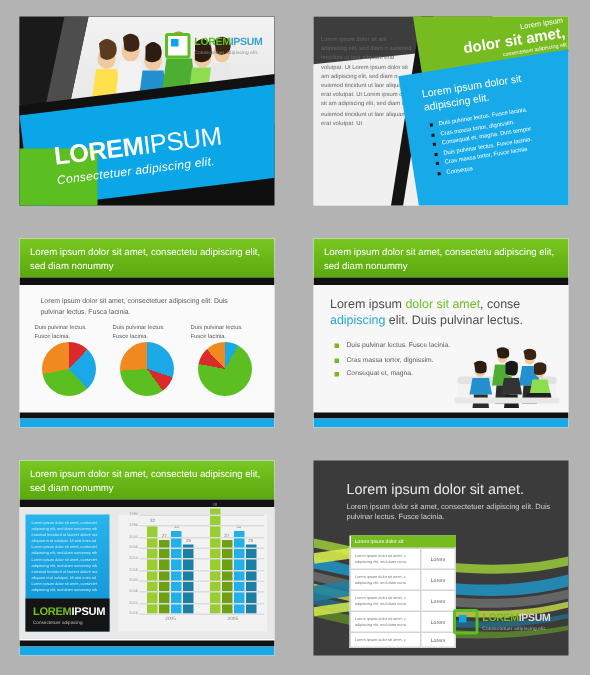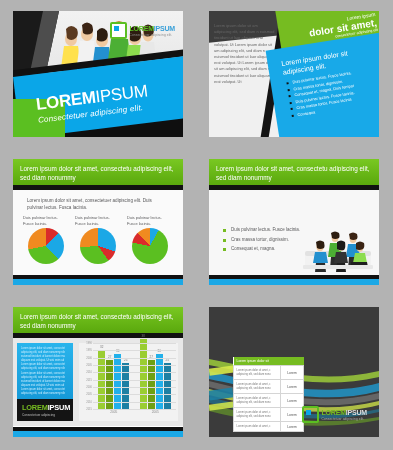--- a/index.html
+++ b/index.html
@@ -225,20 +225,21 @@
       </div>
     </div>
     <div class="botbar"></div>
     <div class="botblue"></div>
   </div>
 
   <div class="slide s4">
     <div class="stage"></div>
     <div class="hdr">Lorem ipsum dolor sit amet, consectetu adipiscing elit, sed diam nonummy</div>
     <div class="hdrbar"></div>
+    <div class="lead"><span>Lorem ipsum </span><span class="g">dolor sit amet</span><span>, conse </span><span class="b">adipiscing</span><span> elit. Duis pulvinar lectus.</span></div>
     <ul>
       <li>Duis pulvinar lectus. Fusce lacinia.</li>
       <li>Cras massa tortor, dignissim.</li>
       <li>Consequat et, magna.</li>
     </ul>
     <svg class="sofa" viewBox="0 0 74 42">
       <rect x="4" y="22" width="66" height="14" rx="2" fill="#f2f2f2"></rect>
       <rect x="4" y="20" width="66" height="5" rx="2" fill="#e2e2e2"></rect>
       <g>
         <ellipse cx="34" cy="7" rx="3.4" ry="4" fill="#f0c9a0"></ellipse>
@@ -348,20 +349,24 @@
       <path d="M0 18 C50 28 110 44 170 30 L170 36 C110 50 50 34 0 24 Z" fill="#9ccb3b" opacity=".85"></path>
       <path d="M0 30 C50 42 110 58 170 42 L170 50 C110 66 50 48 0 38 Z" fill="#1ba8e6" opacity=".7"></path>
       <path d="M0 40 C55 54 115 66 170 52 L170 58 C115 72 55 60 0 46 Z" fill="#9a9a9a" opacity=".45"></path>
       <path d="M0 48 C55 62 115 74 170 60 L170 64 C115 78 55 68 0 54 Z" fill="#d6e94a" opacity=".75"></path>
       <path d="M0 56 C55 70 115 80 170 68 L170 71 C115 84 55 76 0 62 Z" fill="#1d7fa3" opacity=".6"></path>
       <path d="M0 64 C55 76 115 86 170 76 L170 79 C115 90 55 84 0 70 Z" fill="#76bc21" opacity=".5"></path>
       <rect x="0" y="26" width="26" height="7" fill="#d6e94a" opacity=".9" transform="rotate(-8 13 29)"></rect>
       <rect x="0" y="48" width="24" height="10" fill="#1d7fa3" opacity=".9" transform="rotate(-8 12 53)"></rect>
       <rect x="0" y="62" width="26" height="6" fill="#d6e94a" opacity=".85" transform="rotate(-8 13 65)"></rect>
     </svg>
+    <div class="hd">
+      <div class="h1">Lorem ipsum dolor sit amet.</div>
+      <div class="h2">Lorem ipsum dolor sit amet, consectetuer adipiscing elit. Duis pulvinar lectus. Fusce lacinia.</div>
+    </div>
     <table>
       <thead>
           <tr>
             <th colspan="2">Lorem ipsum dolor sit</th>
           </tr>
         </thead>
       <tbody id="tbody6">
           <tr>
             <td>Lorem ipsum dolor sit amet, c adipiscing elit, sed diam nonu</td>
             <td class="v">Lorem</td>

